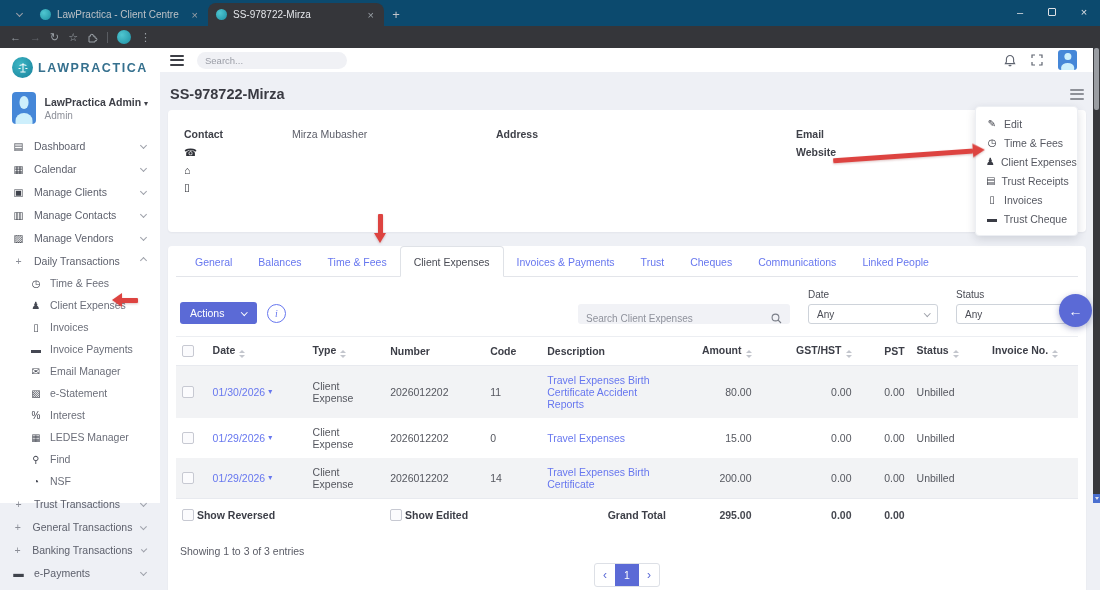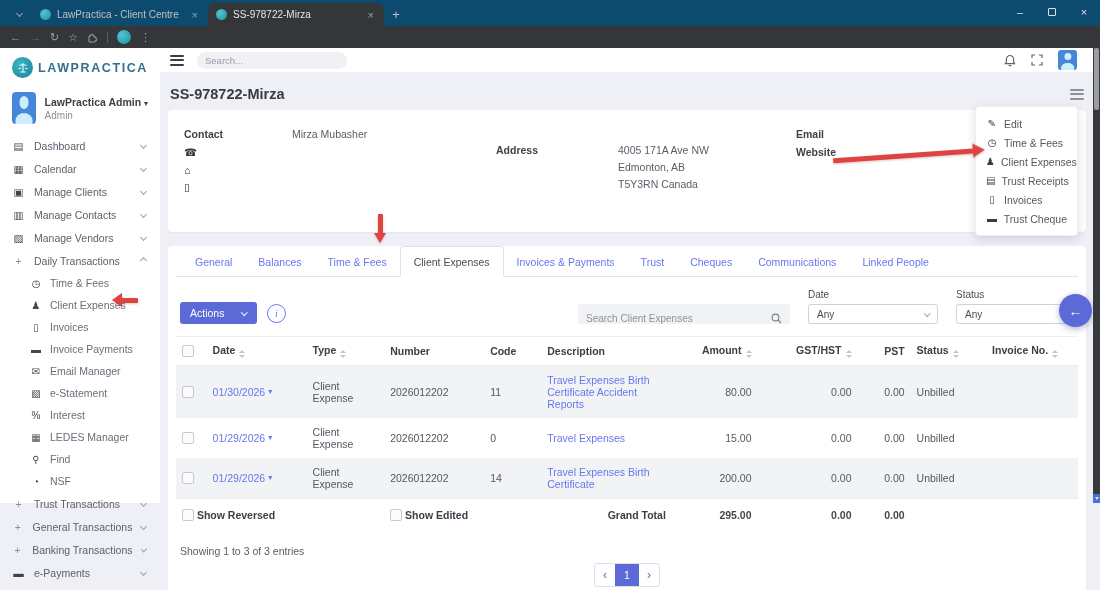--- a/index.html
+++ b/index.html
@@ -65,21 +65,21 @@
   .page-head { display:flex; justify-content:space-between; align-items:center; margin:0 2px 8px 2px; }
   .page-title { font-size:14.5px; font-weight:600; color:#393a42; }
 
   .card { background:#fff; border-radius:4px; box-shadow:0 1px 2px rgba(30,35,60,.05); }
   .contact-card { height:122px; display:flex; padding:16px 16px; gap:0; }
   .fldcol { display:flex; flex-direction:column; gap:1px; }
   .fld { display:flex; line-height:17px; }
   .fld .lbl { font-weight:bold; font-size:10.5px; color:#3f4149; }
   .fld .val { font-size:10.5px; color:#5b5d68; }
   .c1 .lbl { width:108px; } .c2 .lbl { width:122px; } .c3 .lbl { width:90px; }
-  .c1 { width:312px; } .c2 { width:300px;margin-top:16px; } .c3 { flex:1; }
+  .c1 { width:312px; } .c2 { width:300px; } .c3 { flex:1; }
   .phicons { display:flex; flex-direction:column; font-size:10.5px; color:#2f3138; line-height:17.5px; }
 
   
   .menu-pop { position:absolute; top:34px; right:15px; width:103px; background:#fff; border:1px solid #edeff3; border-radius:4px; box-shadow:0 3px 10px rgba(30,35,60,.15); padding:7px 0; z-index:6; }
   .menu-item { display:flex; align-items:center; gap:6px; padding:3.5px 10px; font-size:10.5px; color:#565861; white-space:nowrap; }
   .menu-item .ic { width:12px; text-align:center; font-size:10px; color:#3a3c45; font-style:normal; }
 
   
   .tabs-card { margin-top:14px; padding:0 8px 8px; position:relative; }
   .tabnav { display:flex; align-items:flex-end; border-bottom:1px solid #e3e5ea; padding:0 6px; }
@@ -342,25 +342,20 @@
             <span class="phicons">
               <span>☎</span>
               <span>⌂</span>
               <span>▯</span>
             </span>
           </div>
         </div>
         <div class="fldcol c2">
           <div class="fld">
               <span class="lbl">Address</span>
-            <span class="val">
-              <span>4005 171A Ave NW</span><br>
-              <span>Edmonton, AB</span><br>
-              <span>T5Y3RN Canada</span>
-            </span>
           </div>
         </div>
         <div class="fldcol c3">
           <div class="fld">
               <span class="lbl">Email</span>
               <span class="val"></span>
             </div>
           <div class="fld">
               <span class="lbl">Website</span>
               <span class="val"></span>

